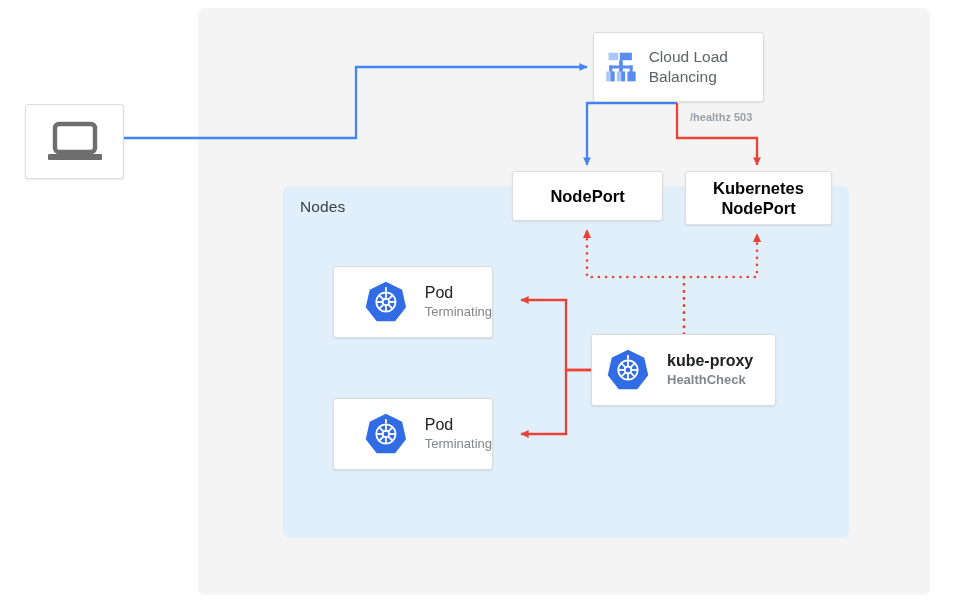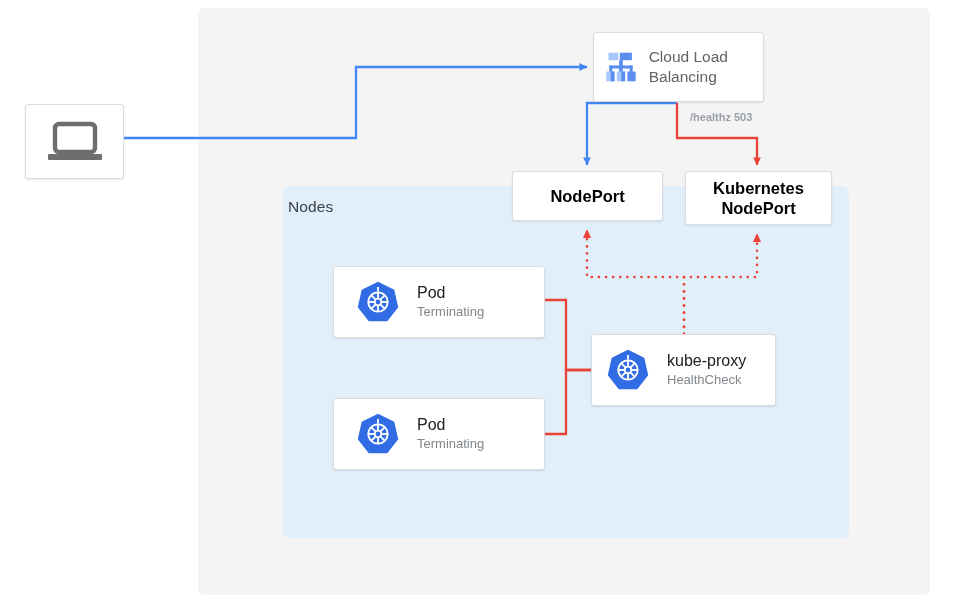--- a/index.html
+++ b/index.html
@@ -33,21 +33,21 @@
     position: absolute;
     left: 283px;
     top: 186px;
     width: 566px;
     height: 352px;
     background: #e1effb;
     border-radius: 7px;
   }
   .nodes-label {
     position: absolute;
-    left: 288px;
+    left: 300px;
     top: 198px;
     font-size: 15.5px;
     color: #3c4043;
     letter-spacing: .1px;
   }
   
   .card {
     position: absolute;
     background: #ffffff;
     border: 1px solid #dadce0;
@@ -112,36 +112,36 @@
     height: 50px;
   }
   #healthcheck-card {
     left: 685px;
     top: 171px;
     width: 147px;
     height: 54px;
   }
   
   .pod-card {
-    width: 212px;
+    width: 160px;
     height: 72px;
-    padding-left: 22px;
+    padding-left: 30px;
   }
   .pod-card .card-text { margin-left: 17px; }
   #pod-card-1 { left: 333px; top: 266px; }
   #pod-card-2 { left: 333px; top: 398px; }
   
   #kubeproxy-card {
     left: 591px;
     top: 334px;
     width: 185px;
     height: 72px;
     padding-left: 14px;
   }
-  #kubeproxy-card .card-text { margin-left: 17px; }
+  #kubeproxy-card .card-text { margin-left: 17px; font-weight: bold; }
   
   #edges {
     position: absolute;
     left: 0;
     top: 0;
     width: 953px;
     height: 612px;
     pointer-events: none;
   }
   .healthz-label {

